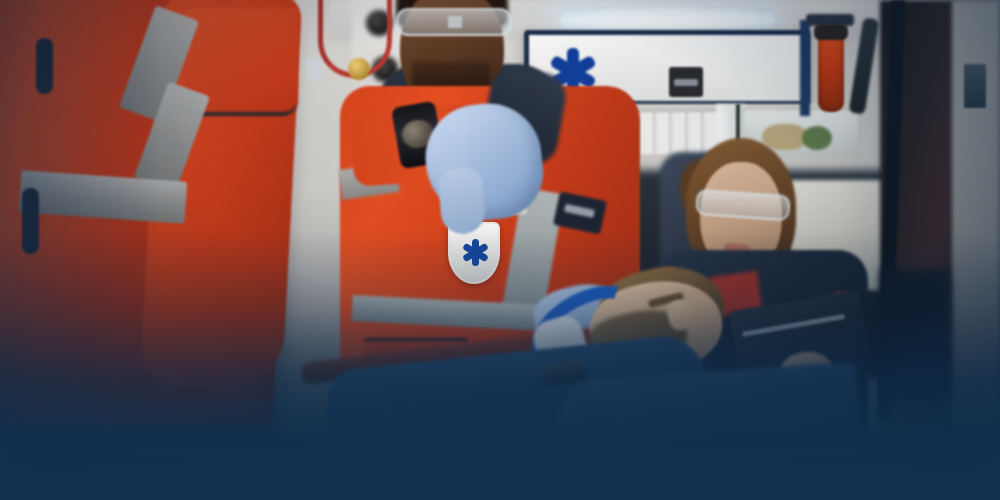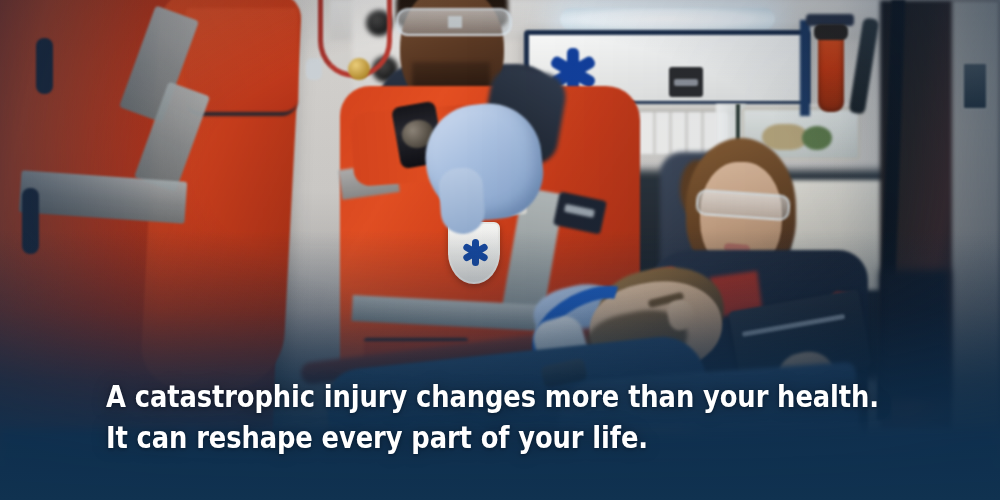--- a/index.html
+++ b/index.html
@@ -669,18 +669,14 @@
     <div class="pt-hands"></div>
     <div class="bottom-blue-sheet"></div>
 
     <div class="scene-soften"></div>
   </div>
 
   <div class="vignette"></div>
   <div class="blue-side"></div>
   <div class="blue-grade"></div>
 
-  <div class="headline">
-    <span class="headline-line">A catastrophic injury changes more than your health.</span>
-    <span class="headline-line">It can reshape every part of your life.</span>
-  </div>
 
 </div>
 
 </body></html>

